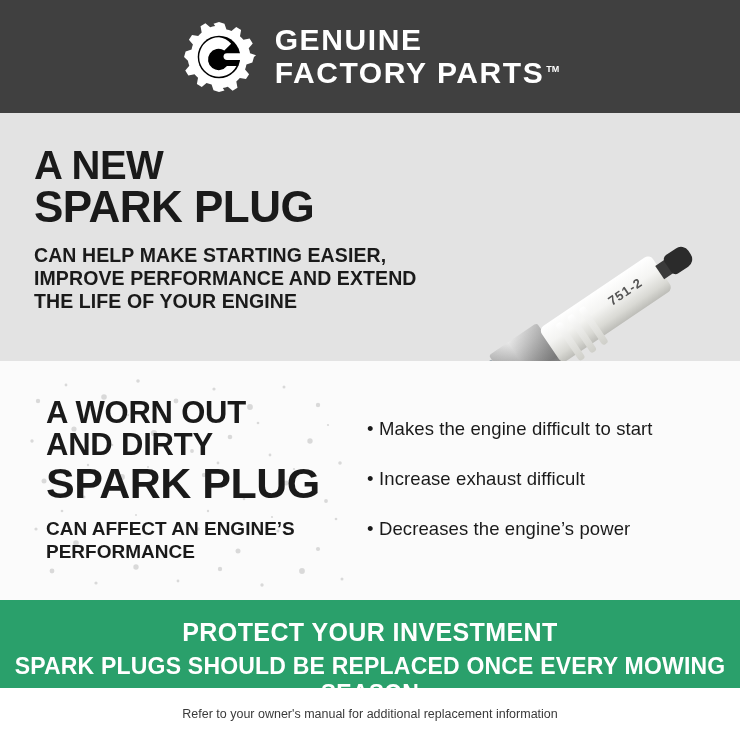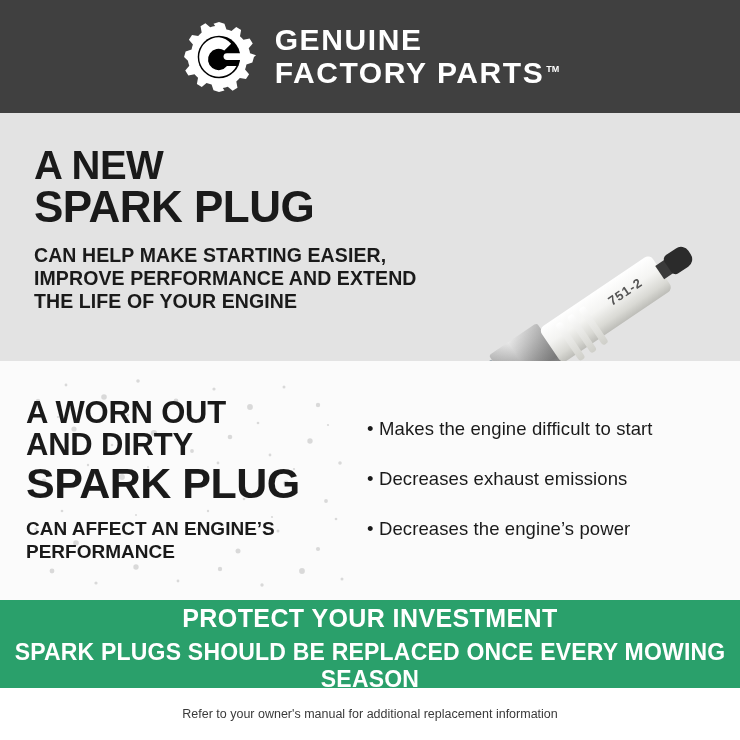--- a/index.html
+++ b/index.html
@@ -160,21 +160,21 @@
     background: #fbfbfb;
     overflow: hidden;
   }
   .grunge {
     position: absolute; left: 18px; top: 10px;
     width: 340px; height: 222px;
     opacity: .30;
     pointer-events: none;
   }
   .worn-copy {
-    position: absolute; left: 26px; top: 36px;
+    position: absolute; left: 46px; top: 36px;
     width: 330px;
   }
   .h-l {
     font-weight: bold;
     font-size: 31px;
     line-height: 1.02;
     letter-spacing: -0.2px;
     color: #1a1a1a;
     text-transform: uppercase;
   }
@@ -218,21 +218,21 @@
 
   
   .section-green {
     position: absolute; left: 0; top: 600px;
     width: 740px; height: 88px;
     background: #2aa06b;
     color: #ffffff;
     text-align: center;
   }
   .green-title {
-    padding-top: 4px;
+    padding-top: 18px;
     font-weight: bold;
     font-size: 25px;
     letter-spacing: 0.4px;
     text-transform: uppercase;
   }
   .green-sub {
     margin-top: 6px;
     font-weight: bold;
     font-size: 23px;
     letter-spacing: 0.2px;
@@ -376,21 +376,21 @@
       <div class="h-l">AND DIRTY</div>
       <div class="h-xl2">SPARK PLUG</div>
       <div class="sub-bold2">
         <div>CAN AFFECT AN ENGINE’S</div>
         <div>PERFORMANCE</div>
       </div>
     </div>
 
     <ul class="bullets">
       <li>Makes the engine difficult to start</li>
-      <li>Decreases exhaust emissions</li>
+      <li>Increase exhaust difficult</li>
       <li>Decreases the engine’s power</li>
     </ul>
   </div>
 
   <div class="section-green">
     <div class="green-title">PROTECT YOUR INVESTMENT</div>
     <div class="green-sub">SPARK PLUGS SHOULD BE REPLACED ONCE EVERY MOWING SEASON</div>
   </div>
 
   <div class="footnote">

